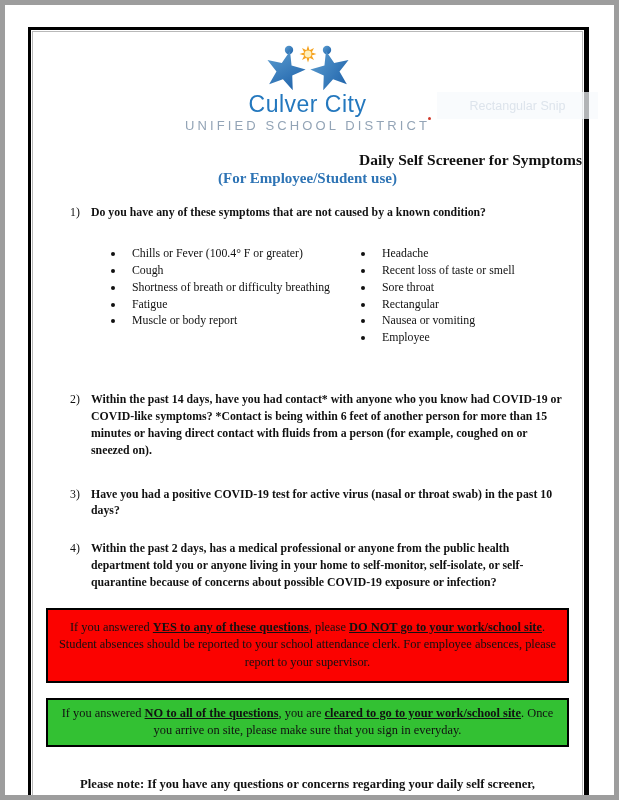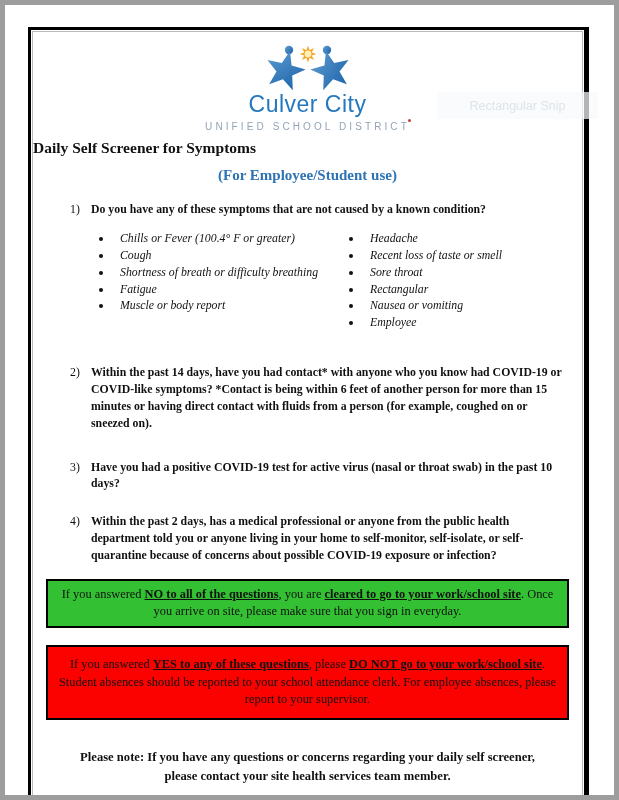--- a/index.html
+++ b/index.html
@@ -36,51 +36,51 @@
   .logo-name {
     font-family: "Liberation Sans", sans-serif;
     font-size: 23px; line-height: 1.0;
     letter-spacing: 0.5px;
     margin-top: 0px;
   }
   .logo-sub {
     position: relative;
     display: inline-block;
     font-family: "Liberation Sans", sans-serif;
-    font-size: 10px; line-height: 1.1;
+    font-size: 13px; line-height: 1.1;
     letter-spacing: 3.1px;
     margin-top: 2px;
     text-transform: uppercase;
   }
   .logo-sub .red-dot {
     position: absolute; right: -1px; top: -2px;
     width: 3px; height: 3px; border-radius: 50%;
     background: #d03a2b;
   }
   
   .doc-title {
-    text-align: left; font-weight: bold;
+    text-align: right; font-weight: bold;
     font-size: 15.5px; line-height: 1.15;
-    margin-top: 5px;
+    margin-top: 17px;
   }
   .doc-subtitle {
     text-align: center; font-weight: bold;
     font-size: 15px; line-height: 1.15;
-    margin-top: 10px;
+    margin-top: 1px;
   }
   
   .questions { padding: 0 16px 0 37px; margin-top: 17px; }
   .q { display: flex; font-size: 11.8px; line-height: 1.43; }
   .q-num { flex: none; width: 21px; }
   .q-text { flex: 1; font-weight: bold; }
   .q2 { margin-top: 33px; }
   .q3 { margin-top: 27px; }
   .q4 { margin-top: 21px; }
   .symptoms { display: flex; padding-left: 26px; margin-top: 12px; }
-  .sym-col ul { margin: 0; padding-left: 17px; list-style: disc; font-style: italic; }
+  .sym-col ul { margin: 12px; padding-left: 17px; list-style: disc; }
   .sym-col li { padding-left: 7px; font-size: 11.8px; line-height: 1.43; }
   .sym-col-left { width: 250px; flex: none; }
   .sym-col-right { flex: 1; }
   
   .alert {
     box-sizing: border-box;
     width: 523px;
     margin: 0 auto;
     border: 2px solid #000000;
     text-align: center;
@@ -196,21 +196,21 @@
           <span class="q-text">Have you had a positive COVID-19 test for active virus (nasal or throat swab) in the past 10 days?</span>
         </div>
 
         <div class="q q4">
           <span class="q-num">4)</span>
           <span class="q-text">Within the past 2 days, has a medical professional or anyone from the public health department told you or anyone living in your home to self-monitor, self-isolate, or self-quarantine because of concerns about possible COVID-19 exposure or infection?</span>
         </div>
 
       </div>
 
+      <div class="alert alert-red" style="background: rgb(251, 2, 0);"><span>If you answered </span><span class="seg-bu">YES to any of these questions</span><span>, please </span><span class="seg-bu">DO NOT go to your work/school site</span><span>. Student absences should be reported to your school attendance clerk. For employee absences, please report to your supervisor.</span></div>
+
       <div class="alert alert-green" style="background: rgb(51, 193, 51);"><span>If you answered </span><span class="seg-bu">NO to all of the questions</span><span>, you are </span><span class="seg-bu">cleared to go to your work/school site</span><span>.  Once you arrive on site, please make sure that you sign in everyday.</span></div>
-
-      <div class="alert alert-red" style="background: rgb(251, 2, 0);"><span>If you answered </span><span class="seg-bu">YES to any of these questions</span><span>, please </span><span class="seg-bu">DO NOT go to your work/school site</span><span>. Student absences should be reported to your school attendance clerk. For employee absences, please report to your supervisor.</span></div>
 
       <div class="note">Please note: If you have any questions or concerns regarding your daily self screener, please contact your site health services team member.</div>
 
     </div>
   </div>
 </div>
 
 </body></html>

